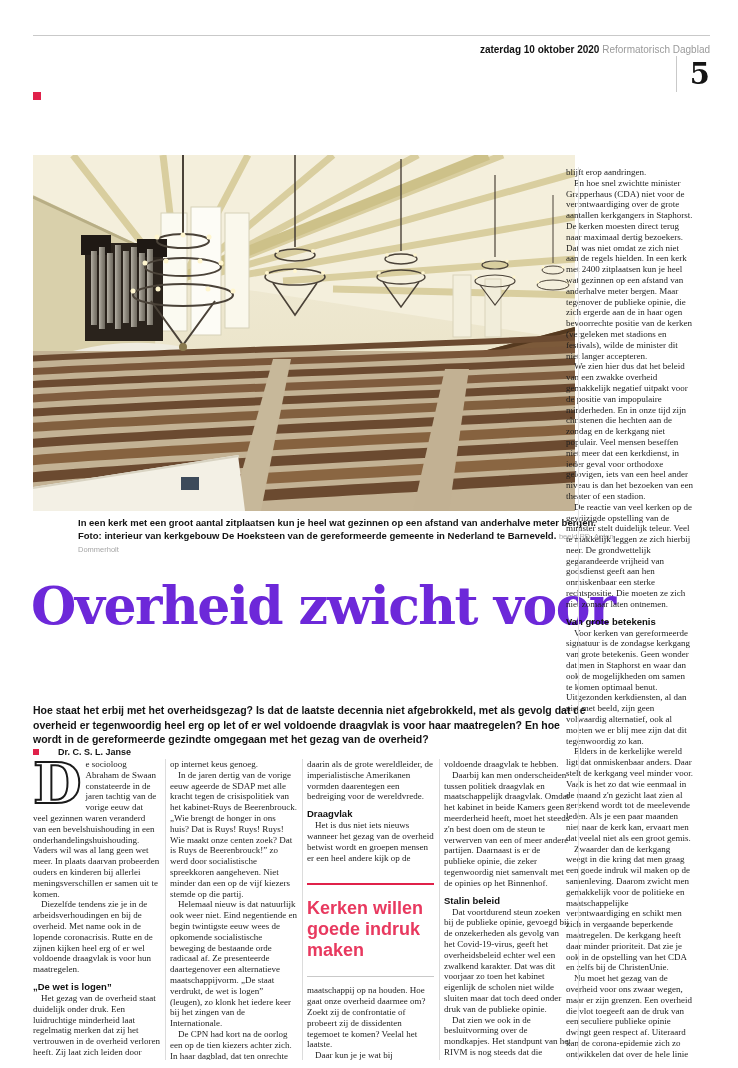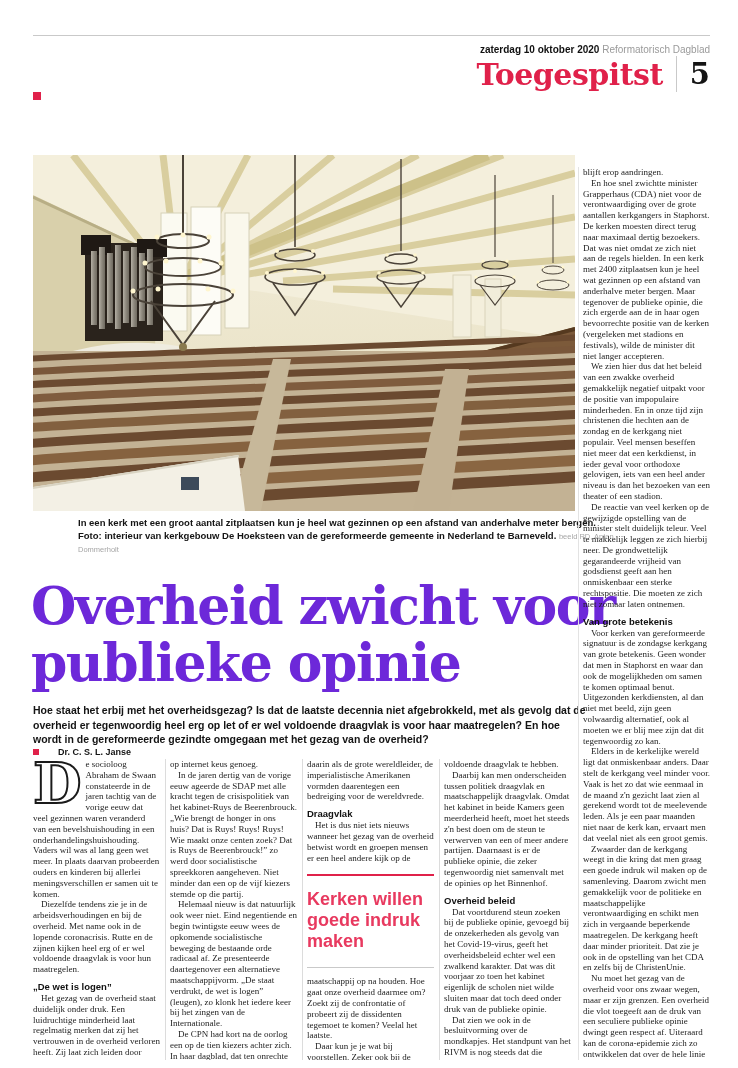--- a/index.html
+++ b/index.html
@@ -31,28 +31,28 @@
 
   .intro{position:absolute;left:33px;top:703px;width:558px;font-size:10.5px;font-weight:700;
         line-height:14.5px;color:#141414;}
 
   .byline{position:absolute;left:33px;top:747px;display:flex;align-items:center;gap:19px;
         font-size:9px;font-weight:700;color:#141414;}
   .byline-marker{width:6px;height:6px;background:#e0214a;}
 
   .cols{position:absolute;left:33px;top:759px;width:538px;height:305px;display:flex;gap:10px;overflow:hidden;}
   .col{width:127px;min-width:127px;overflow:hidden;}
-  .rail{position:absolute;left:583px;top:167px;width:127px;height:897px;overflow:hidden;}
+  .rail{position:absolute;left:566px;top:167px;width:127px;height:897px;overflow:hidden;}
 
   .bp{margin:0;font-family:"Liberation Serif",serif;font-size:9px;line-height:10.8px;
         color:#1d1d1d;text-indent:8px;}
   .bp.ni{text-indent:0;}
   .subhead{margin:6px 0 1px;font-family:"Liberation Sans",sans-serif;font-size:9.5px;
         font-weight:700;color:#111;}
-  .pullquote{margin:11px 0 8px;padding:13px 0 15px;border-top:2px solid #e0214a;
+  .pullquote{margin:20px 0 8px;padding:13px 0 15px;border-top:2px solid #e0214a;
         border-bottom:1px solid #c9c9c9;font-family:"Liberation Sans",sans-serif;
         font-size:18px;line-height:21px;font-weight:700;color:#e8395f;}
 
   .dropcap{float:left;font-family:"DejaVu Serif",serif;font-weight:700;font-size:56px;
         line-height:46px;height:51px;margin:1px 4px 0 0;color:#fff;
         -webkit-text-stroke:2px #1a1a1a;}
   @supports not (-webkit-text-stroke: 1px #000){ .dropcap{color:#1a1a1a;} }
 
   .vrule{position:absolute;width:1px;background:#dcdcdc;}
   .vr1{left:165px;top:759px;height:301px;}
@@ -66,21 +66,20 @@
 <div class="page">
 
   <div class="top-rule"></div>
 
   <div class="dateline">
     <span class="d">zaterdag 10 oktober 2020</span>
     <span>Reformatorisch Dagblad</span>
   </div>
 
   <div class="section-row">
-    <span class="section-title">Toegespitst</span>
     <span class="section-divider"></span>
     <span class="page-number">5</span>
   </div>
 
   <div class="corner-mark"></div>
 
   <svg class="photo" viewBox="0 0 542 356" preserveAspectRatio="none" aria-label="church interior">
     <defs>
       <linearGradient id="ceil" x1="0" y1="0" x2="0" y2="1">
         <stop offset="0" stop-color="#f3eedb"></stop>
@@ -236,21 +235,20 @@
     </g>
   </svg>
 
   <div class="caption">
     <span>In een kerk met een groot aantal zitplaatsen kun je heel wat gezinnen op een afstand van anderhalve meter bergen. Foto: interieur van kerkgebouw De Hoeksteen van de gereformeerde gemeente in Nederland te Barneveld.</span>
     <span class="credit">beeld RD, Anton Dommerholt</span>
   </div>
 
   <div class="headline">
     <div>Overheid zwicht voor</div>
-    <div>publieke opinie</div>
   </div>
 
   <div class="intro">Hoe staat het erbij met het overheidsgezag? Is dat de laatste decennia niet afgebrokkeld, met als gevolg dat de overheid er tegenwoordig heel erg op let of er wel voldoende draagvlak is voor haar maatregelen? En hoe wordt in de gereformeerde gezindte omgegaan met het gezag van de overheid?</div>
 
   <div class="byline">
     <span class="byline-marker"></span>
     <span>Dr. C. S. L. Janse</span>
   </div>
 
   <div class="cols">
@@ -270,21 +268,21 @@
         <p class="bp ni">daarin als de grote wereldleider, de imperialistische Amerikanen vormden daarentegen een bedreiging voor de wereldvrede.</p>
         <h3 class="subhead">Draagvlak</h3>
         <p class="bp">Het is dus niet iets nieuws wanneer het gezag van de overheid betwist wordt en groepen mensen er een heel andere kijk op de</p>
         <div class="pullquote">Kerken willen goede indruk maken</div>
         <p class="bp ni">maatschappij op na houden. Hoe gaat onze overheid daarmee om? Zoekt zij de confrontatie of probeert zij de dissidenten tegemoet te komen? Veelal het laatste.</p>
         <p class="bp">Daar kun je je wat bij voorstellen. Zeker ook bij de ingrijpende maatregelen die rond de corona-epidemie moeten worden genomen, is het van belang om</p>
       </div>
     <div class="col">
         <p class="bp ni">voldoende draagvlak te hebben.</p>
         <p class="bp">Daarbij kan men onderscheiden tussen politiek draagvlak en maatschappelijk draagvlak. Omdat het kabinet in beide Kamers geen meerderheid heeft, moet het steeds z'n best doen om de steun te verwerven van een of meer andere partijen. Daarnaast is er de publieke opinie, die zeker tegenwoordig niet samenvalt met de opinies op het Binnenhof.</p>
-        <h3 class="subhead">Overheid beleid</h3>
+        <h3 class="subhead">Stalin beleid</h3>
         <p class="bp">Dat voortdurend steun zoeken bij de publieke opinie, gevoegd bij de onzekerheden als gevolg van het Covid-19-virus, geeft het overheidsbeleid echter wel een zwalkend karakter. Dat was dit voorjaar zo toen het kabinet eigenlijk de scholen niet wilde sluiten maar dat toch deed onder druk van de publieke opinie.</p>
         <p class="bp">Dat zien we ook in de besluitvorming over de mondkapjes. Het standpunt van het RIVM is nog steeds dat die nauwelijks voor bescherming zorgen, maar een groeiend deel van het publiek</p>
       </div>
   </div>
 
   <div class="rail">
       <p class="bp ni">blijft erop aandringen.</p>
       <p class="bp">En hoe snel zwichtte minister Grapperhaus (CDA) niet voor de verontwaardiging over de grote aantallen kerkgangers in Staphorst. De kerken moesten direct terug naar maximaal dertig bezoekers. Dat was niet omdat ze zich niet aan de regels hielden. In een kerk met 2400 zitplaatsen kun je heel wat gezinnen op een afstand van anderhalve meter bergen. Maar tegenover de publieke opinie, die zich ergerde aan de in haar ogen bevoorrechte positie van de kerken (vergeleken met stadions en festivals), wilde de minister dit niet langer accepteren.</p>
       <p class="bp">We zien hier dus dat het beleid van een zwakke overheid gemakkelijk negatief uitpakt voor de positie van impopulaire minderheden. En in onze tijd zijn christenen die hechten aan de zondag en de kerkgang niet populair. Veel mensen beseffen niet meer dat een kerkdienst, in ieder geval voor orthodoxe gelovigen, iets van een heel ander niveau is dan het bezoeken van een theater of een stadion.</p>
       <p class="bp">De reactie van veel kerken op de gewijzigde opstelling van de minister stelt duidelijk teleur. Veel te makkelijk leggen ze zich hierbij neer. De grondwettelijk gegarandeerde vrijheid van godsdienst geeft aan hen onmiskenbaar een sterke rechtspositie. Die moeten ze zich niet zomaar laten ontnemen.</p>

